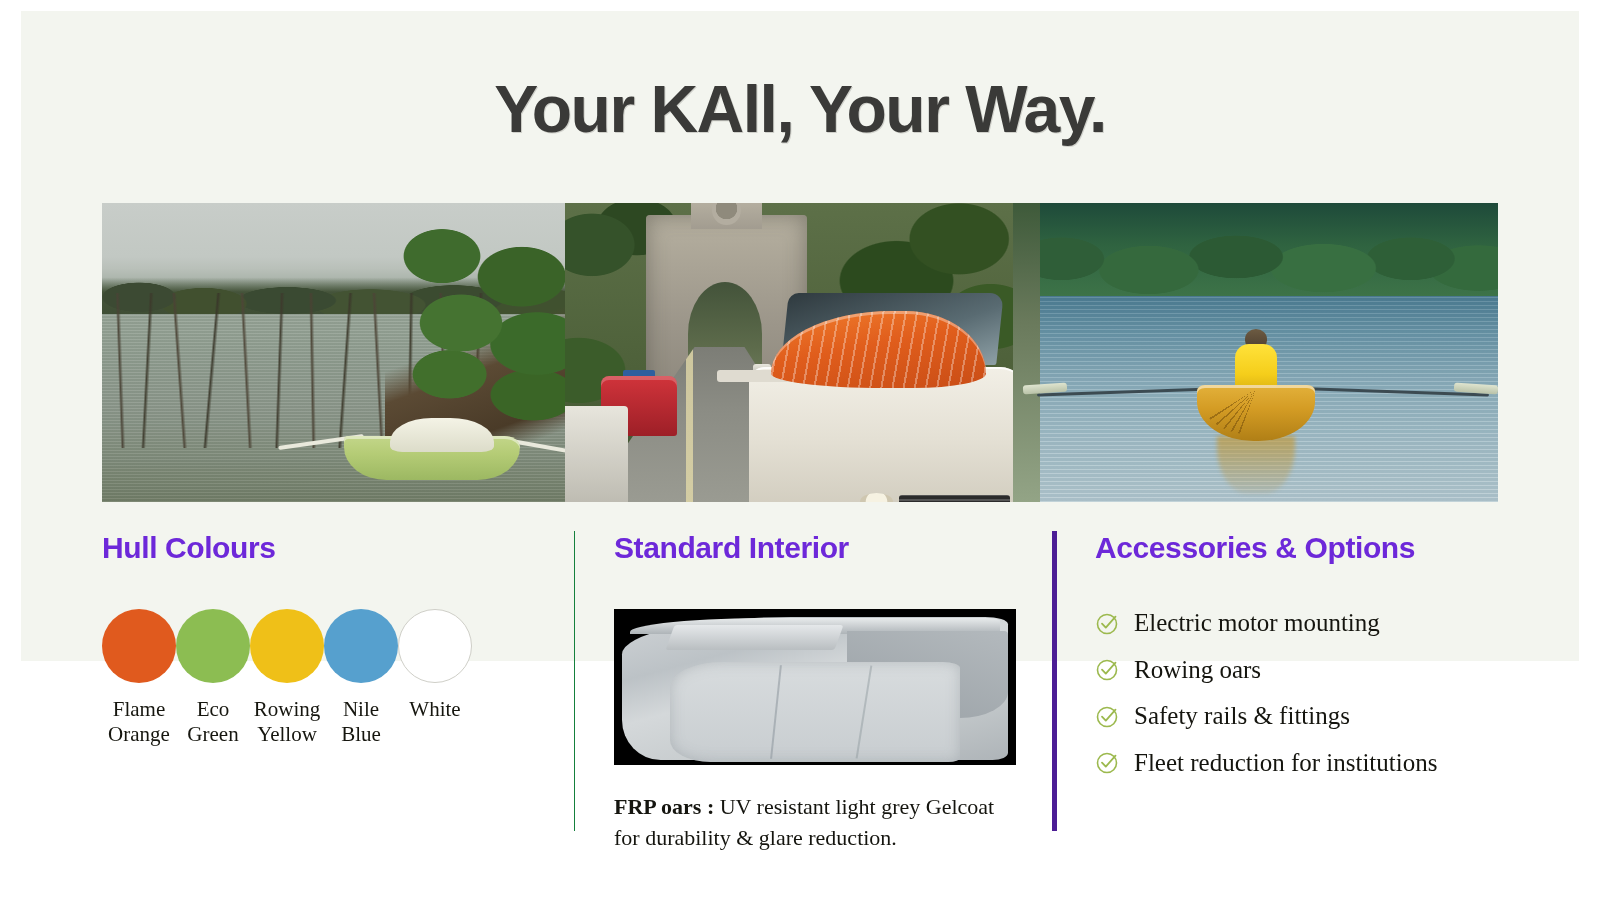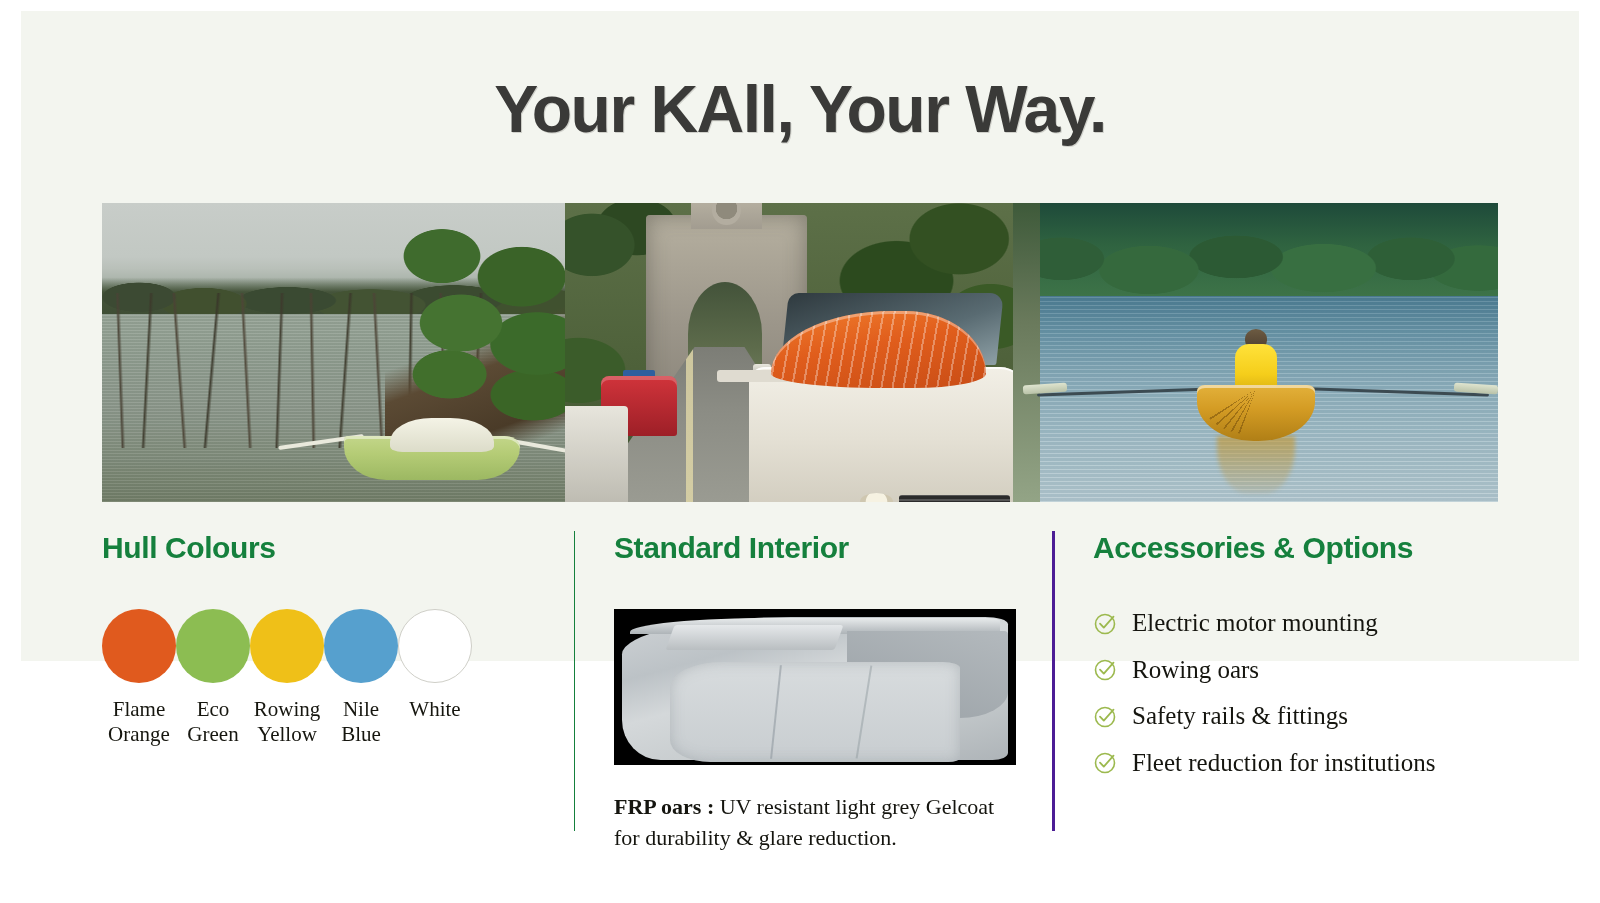--- a/index.html
+++ b/index.html
@@ -328,28 +328,28 @@
     position: absolute;
     left: 81px;
     top: 520px;
     width: 1396px;
     height: 300px;
     display: flex;
   }
   .col { position: relative; height: 100%; }
   .col-hull { width: 472px; padding-right: 30px; }
   .col-interior { width: 478px; padding-left: 39px; border-left: 1px solid #15803d; }
-  .col-accessories { width: 446px; padding-left: 38px; border-left: 3px solid #4c1d95; }
+  .col-accessories { width: 446px; padding-left: 38px; border-left: 5px solid #4c1d95; }
 
   .col-heading {
     font-family: "Liberation Sans", sans-serif;
     font-weight: bold;
     font-size: 30px;
     letter-spacing: -0.4px;
-    color: #15803d;
+    color: #6d28d9;
     margin-bottom: 44px;
   }
 
   
   .swatches { display: flex; }
   .swatch-item { width: 74px; text-align: center; }
   .swatch-dot {
     width: 74px; height: 74px; border-radius: 50%;
     margin: 0 auto 14px;
   }

